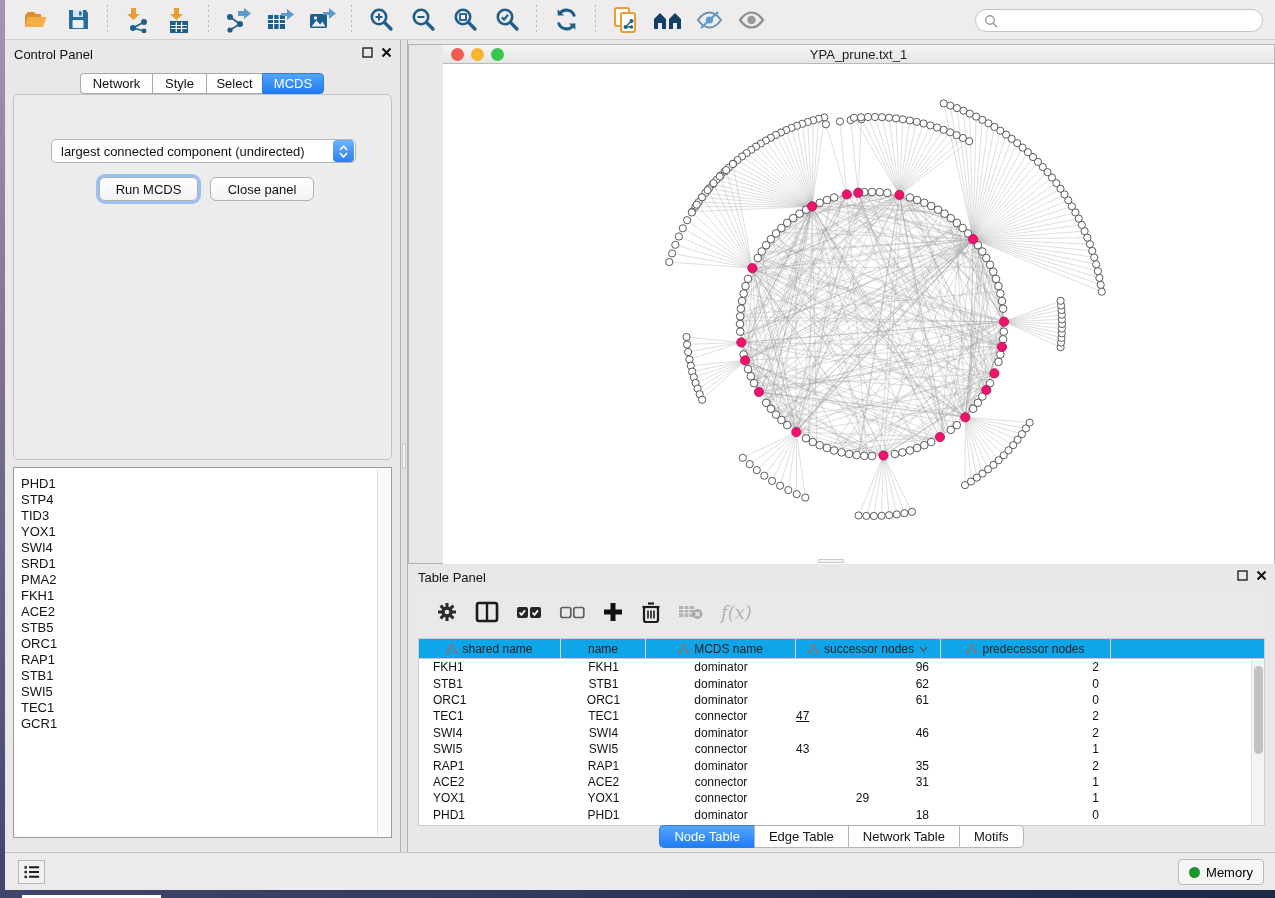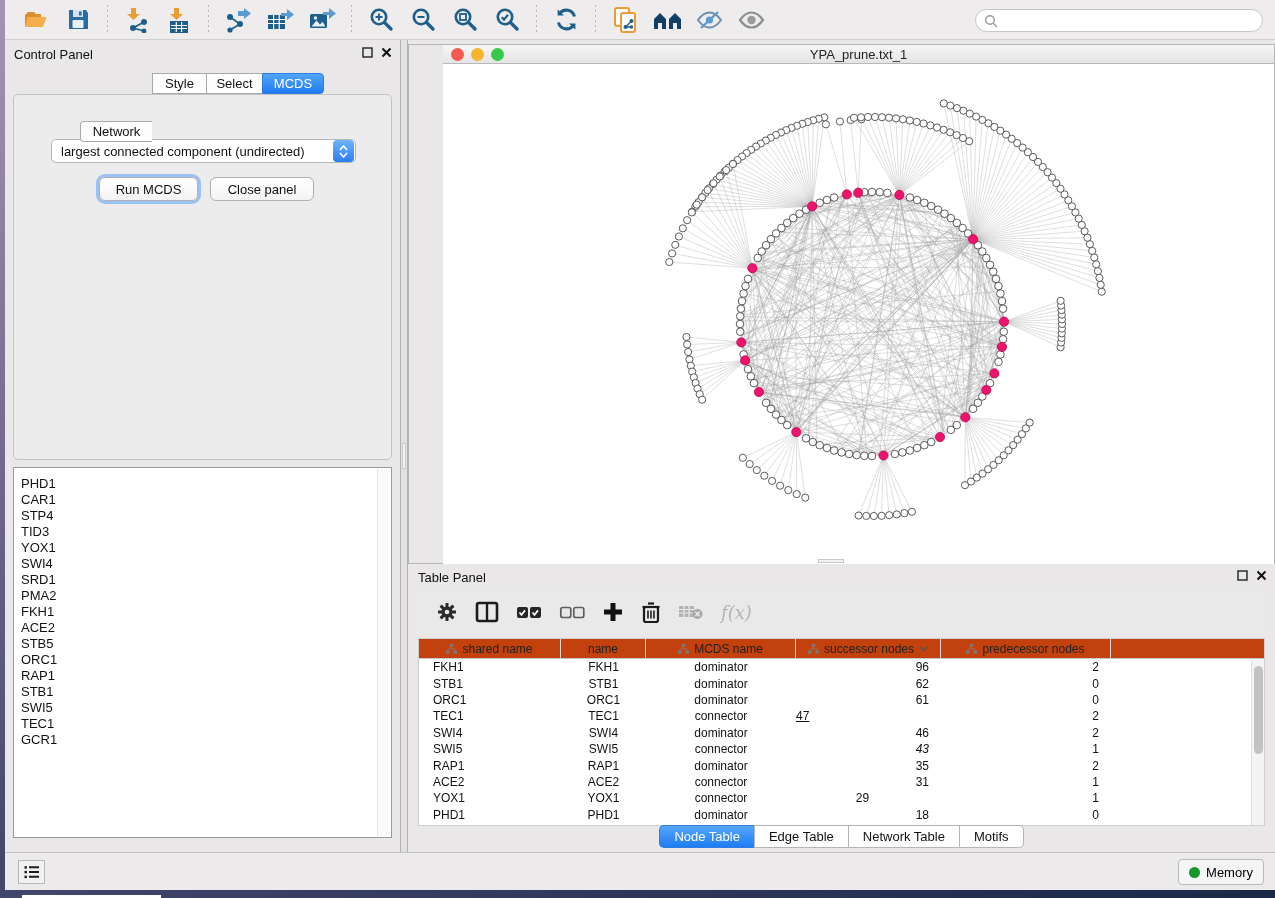--- a/index.html
+++ b/index.html
@@ -23,21 +23,21 @@
   .searchbox input { border:none; outline:none; flex:1; font-size:12px; font-family:"Liberation Sans",sans-serif; background:transparent; }
 
   
   .control-panel { position:absolute; left:0; top:40px; width:395px; height:812px; background:#e9e7e7; }
   .cp-titlebar { position:absolute; left:0; top:0; width:100%; height:26px; }
   .cp-title { position:absolute; left:9px; top:7px; font-size:13px; color:#111; }
   .panel-icons { position:absolute; right:8px; top:7px; display:flex; gap:8px; }
   .tabrow { position:absolute; left:75px; top:33px; display:flex; z-index:3; }
   .tab { height:21px; background:#fdfdfd; border:1px solid #a9a9a9; border-right:none; font-size:13px;
          display:flex; align-items:center; justify-content:center; color:#111; }
-  .tab:first-child { border-radius:4px 0 0 4px;margin-top:48px; }
+  .tab:first-child { border-radius:4px 0 0 4px; }
   .tab:last-child { border-right:1px solid #a9a9a9; border-radius:0 4px 4px 0; }
   .tab.active { background:linear-gradient(#53a5fc,#1e7bf2); color:#fff; border-color:#2e7de0; }
   .cp-content { position:absolute; left:8px; top:54px; width:379px; height:366px; background:#ececec;
                 border:1px solid #c3c3c3; border-radius:5px; }
   .opt-label { position:absolute; left:0; top:22px; width:100%; text-align:center; font-size:13px; }
   .dropdown { position:absolute; left:37px; top:44px; width:305px; height:24px; background:#fff;
               border:1px solid #b5b5b5; border-radius:5px; display:flex; align-items:center; }
   .dropdown .val { flex:1; padding-left:9px; font-size:13px; white-space:nowrap; overflow:hidden; }
   .dd-step { width:21px; height:22px; margin-right:1px; border-radius:4px; background:linear-gradient(#6eb3fd,#2a7ef3);
              display:flex; flex-direction:column; align-items:center; justify-content:center; gap:1px; }
@@ -68,21 +68,21 @@
 
   
   .table-panel { position:absolute; left:403px; top:564px; width:867px; height:288px; background:#e9e7e7; }
   .tp-title { position:absolute; left:10px; top:6px; font-size:13px; }
   .tp-toolbar { position:absolute; left:8px; top:26px; width:851px; height:44px; background:#e9e9e9;
                 display:flex; align-items:center; gap:17px; padding-left:20px; }
   .tp-toolbar .ticon { display:flex; align-items:center; justify-content:center; background:none; border:none; }
   .fx { font-family:"DejaVu Serif", serif; font-style:italic; font-size:18px; color:#b3b3b3; }
   .tablebox { position:absolute; left:10px; top:74px; width:847px; height:188px; background:#fff;
               border:1px solid #cfcfcf; overflow:hidden; }
-  .thead { display:flex; height:20px; background:#c2410c; border-bottom:1px solid #c9c9c9; }
+  .thead { display:flex; height:20px; background:#0ea5e9; border-bottom:1px solid #c9c9c9; }
   .th { display:flex; align-items:center; justify-content:center; gap:5px; font-size:12px; color:#222;
         border-right:1px solid #d8d8d8; }
   .trow { display:flex; height:16.4px; font-size:12px; align-items:center; }
   .td { overflow:hidden; white-space:nowrap; }
   .tscroll { position:absolute; right:0; top:21px; bottom:0; width:13px; background:#f4f4f4; border-left:1px solid #e0e0e0; }
   .tthumb { position:absolute; left:1.5px; top:6px; width:9px; height:88px; background:#c2c2c2; border-radius:5px; }
   .bottom-tabs { position:absolute; left:0; bottom:4px; width:100%; display:flex; justify-content:center;text-align:right; }
   .btab { height:23px; background:#fff; border:1px solid #b5b5b5; border-right:none; font-size:13px;
           display:flex; align-items:center; justify-content:center; padding:0 14px; }
   .btab:first-child { border-radius:5px 0 0 5px; }
@@ -274,21 +274,20 @@
             </svg>
         </span>
       </div>
       <button class="btn run-btn">Run MCDS</button>
       <button class="btn close-btn">Close panel</button>
     </div>
     <div class="fieldset">
       <span class="fieldset legend" style="position:absolute;width:auto;height:auto;border:none;">MCDS result (17 nodes)</span>
       <div class="mcds-list" id="mcds-list">
           <div>PHD1</div>
-          <div>CAR1</div>
           <div>STP4</div>
           <div>TID3</div>
           <div>YOX1</div>
           <div>SWI4</div>
           <div>SRD1</div>
           <div>PMA2</div>
           <div>FKH1</div>
           <div>ACE2</div>
           <div>STB5</div>
           <div>ORC1</div>
@@ -1221,21 +1220,21 @@
             <div class="td" style="width: 142px; text-align: left; padding-left: 14px;">SWI4</div>
             <div class="td" style="width: 85px; text-align: center;">SWI4</div>
             <div class="td" style="width: 150px; text-align: center;">dominator</div>
             <div class="td" style="width: 145px; text-align: right; padding-right: 12px;">46</div>
             <div class="td" style="width: 170px; text-align: right; padding-right: 12px;">2</div>
           </div>
           <div class="trow">
             <div class="td" style="width: 142px; text-align: left; padding-left: 14px;">SWI5</div>
             <div class="td" style="width: 85px; text-align: center;">SWI5</div>
             <div class="td" style="width: 150px; text-align: center;">connector</div>
-            <div class="td" style="width: 145px; text-align: right; padding-right: 12px; font-style: italic;">43</div>
+            <div class="td" style="width: 145px; padding-right: 12px;">43</div>
             <div class="td" style="width: 170px; text-align: right; padding-right: 12px;">1</div>
           </div>
           <div class="trow">
             <div class="td" style="width: 142px; text-align: left; padding-left: 14px;">RAP1</div>
             <div class="td" style="width: 85px; text-align: center;">RAP1</div>
             <div class="td" style="width: 150px; text-align: center;">dominator</div>
             <div class="td" style="width: 145px; text-align: right; padding-right: 12px;">35</div>
             <div class="td" style="width: 170px; text-align: right; padding-right: 12px;">2</div>
           </div>
           <div class="trow">

